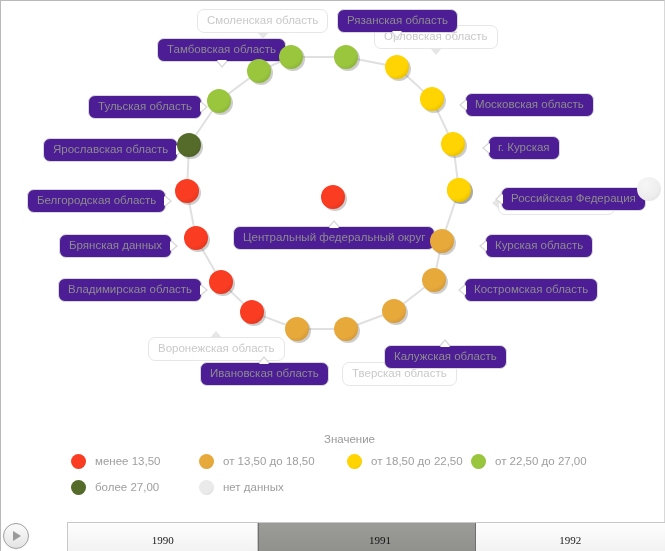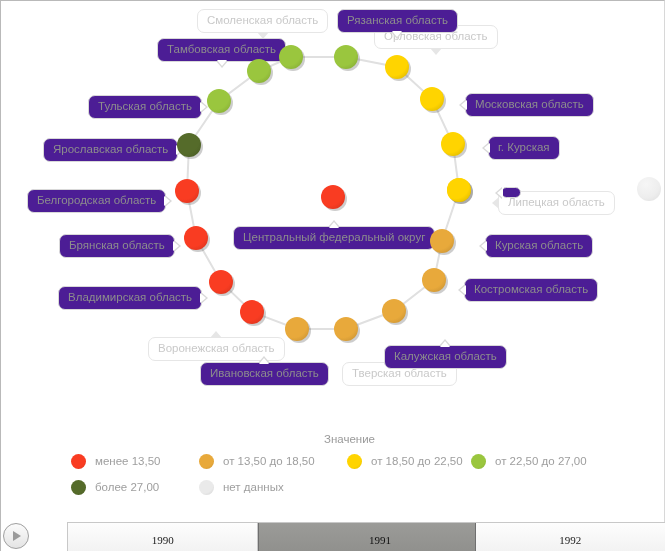--- a/index.html
+++ b/index.html
@@ -263,25 +263,25 @@
     <div id="callouts-layer">
         <div class="callout tb faded" style="left: 196px; top: 8px;"><span class="tail"></span><span class="tail2"></span><span>Смоленская область</span></div>
         <div class="callout tb" style="left: 336px; top: 8px;"><span class="tail"></span><span class="tail2"></span><span>Рязанская область</span></div>
         <div class="callout tb" style="left: 156px; top: 24px; margin-top: 13px;"><span class="tail"></span><span class="tail2"></span><span>Тамбовская область</span></div>
         <div class="callout tb faded" style="left: 373px; top: 24px;"><span class="tail"></span><span class="tail2"></span><span>Орловская область</span></div>
         <div class="callout tr" style="left: 87px; top: 94px;"><span class="tail"></span><span class="tail2"></span><span>Тульская область</span></div>
         <div class="callout tl" style="left: 464px; top: 92px;"><span class="tail"></span><span class="tail2"></span><span>Московская область</span></div>
         <div class="callout tr" style="left: 42px; top: 137px; text-align: center;"><span class="tail"></span><span class="tail2"></span><span>Ярославская область</span></div>
         <div class="callout tl" style="left: 487px; top: 135px;"><span class="tail"></span><span class="tail2"></span><span>г. Курская</span></div>
         <div class="callout tr" style="left: 26px; top: 188px;"><span class="tail"></span><span class="tail2"></span><span>Белгородская область</span></div>
-        <div class="callout tl" style="left: 500px; top: 186px;"><span class="tail"></span><span class="tail2"></span></div>
+        <div class="callout tl" style="left: 500px; top: 186px;"><span class="tail"></span><span class="tail2"></span><span>Российская Федерация</span></div>
         <div class="callout tl faded" style="left: 497px; top: 190px;"><span class="tail"></span><span class="tail2"></span><span>Липецкая область</span></div>
-        <div class="callout tr" style="left: 58px; top: 233px;"><span class="tail"></span><span class="tail2"></span><span>Брянская область</span></div>
+        <div class="callout tr" style="left: 58px; top: 233px;"><span class="tail"></span><span class="tail2"></span><span>Брянская данных</span></div>
         <div class="callout tl" style="left: 484px; top: 233px;"><span class="tail"></span><span class="tail2"></span><span>Курская область</span></div>
-        <div class="callout tr" style="left: 57px; top: 285px;"><span class="tail"></span><span class="tail2"></span><span>Владимирская область</span></div>
+        <div class="callout tr" style="left: 57px; top: 277px;"><span class="tail"></span><span class="tail2"></span><span>Владимирская область</span></div>
         <div class="callout tl" style="left: 463px; top: 277px;"><span class="tail"></span><span class="tail2"></span><span>Костромская область</span></div>
         <div class="callout tt faded" style="left: 147px; top: 336px;"><span class="tail"></span><span class="tail2"></span><span>Воронежская область</span></div>
         <div class="callout tt" style="left: 383px; top: 344px;"><span class="tail"></span><span class="tail2"></span><span>Калужская область</span></div>
         <div class="callout tt" style="left: 199px; top: 361px;"><span class="tail"></span><span class="tail2"></span><span>Ивановская область</span></div>
         <div class="callout tt faded" style="left: 341px; top: 361px;"><span class="tail"></span><span class="tail2"></span><span>Тверская область</span></div>
       </div>
 
     <div class="node" id="center-node" style="left: 320px; top: 184px;">
       <div class="shd"></div>
       <div class="ball" id="center-ball" style="background: radial-gradient(circle at 36% 30%, rgb(249, 60, 34) 0%, rgb(249, 60, 34) 58%, rgba(0, 0, 0, 0.18) 100%), rgb(249, 60, 34);"></div>

